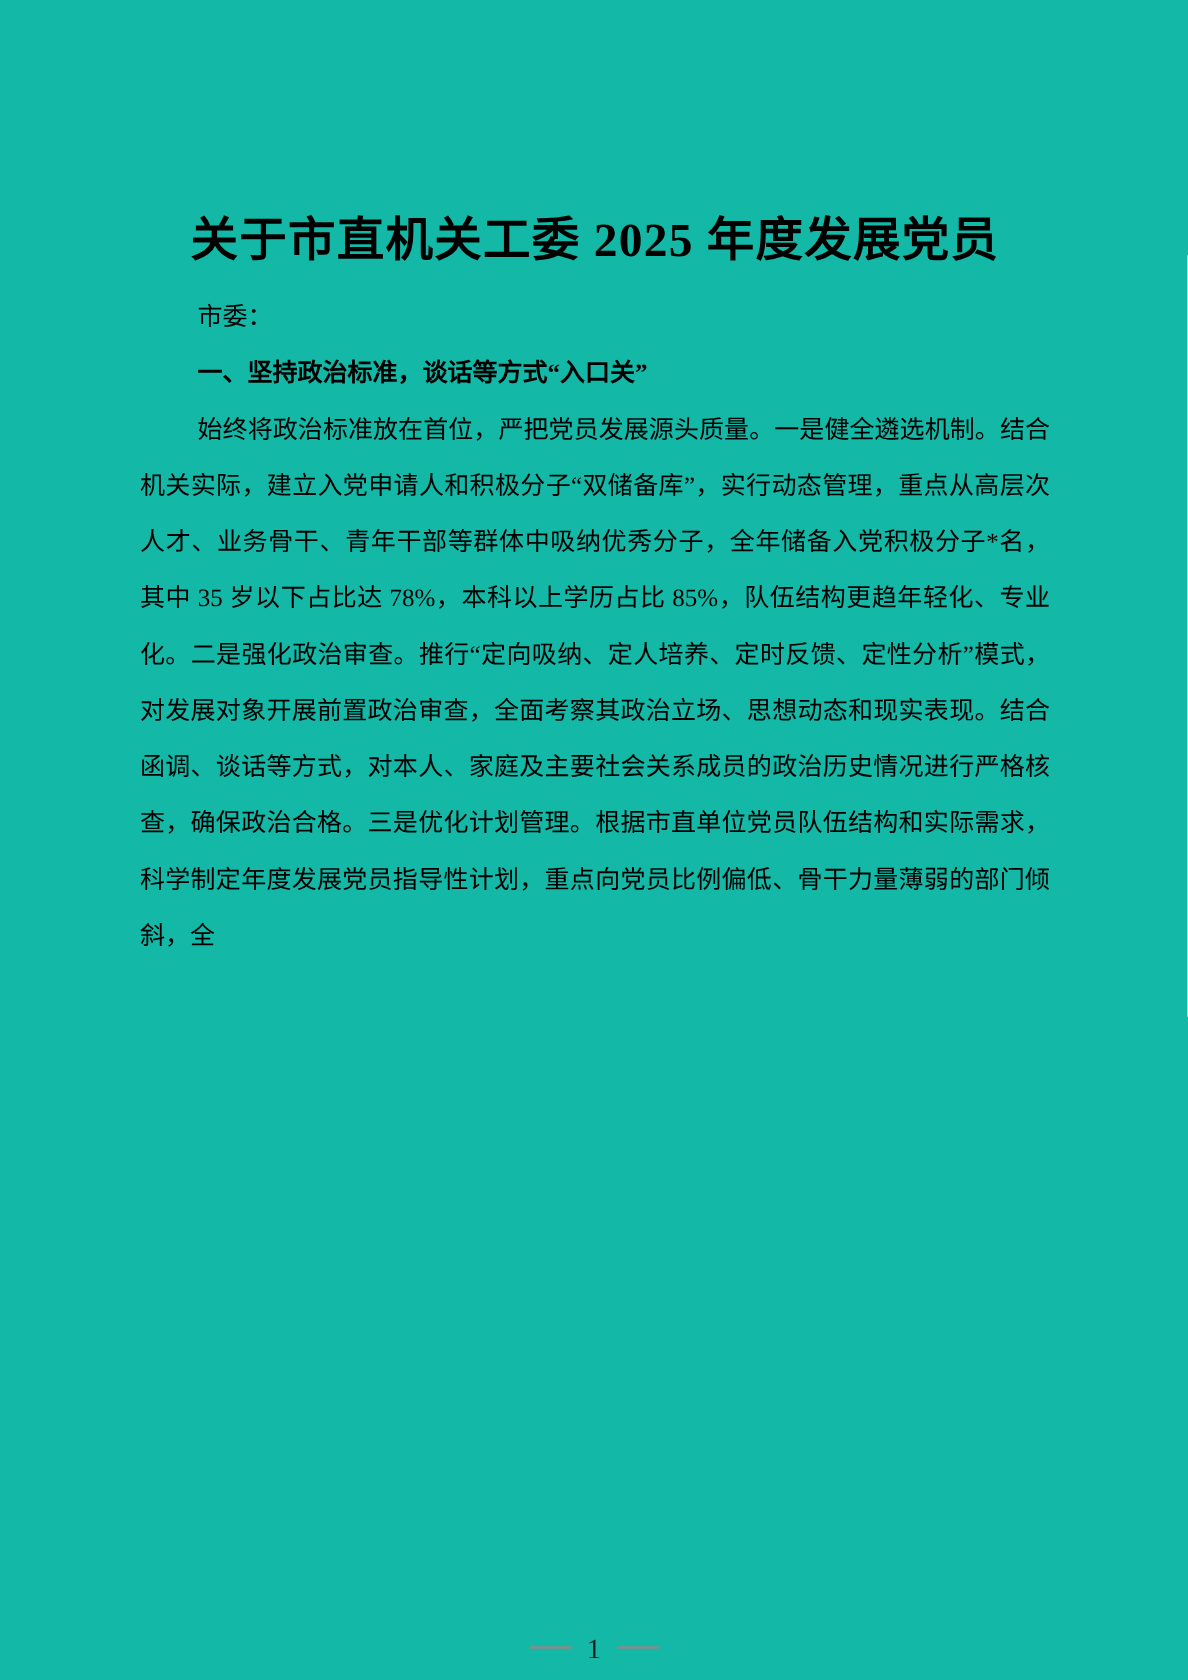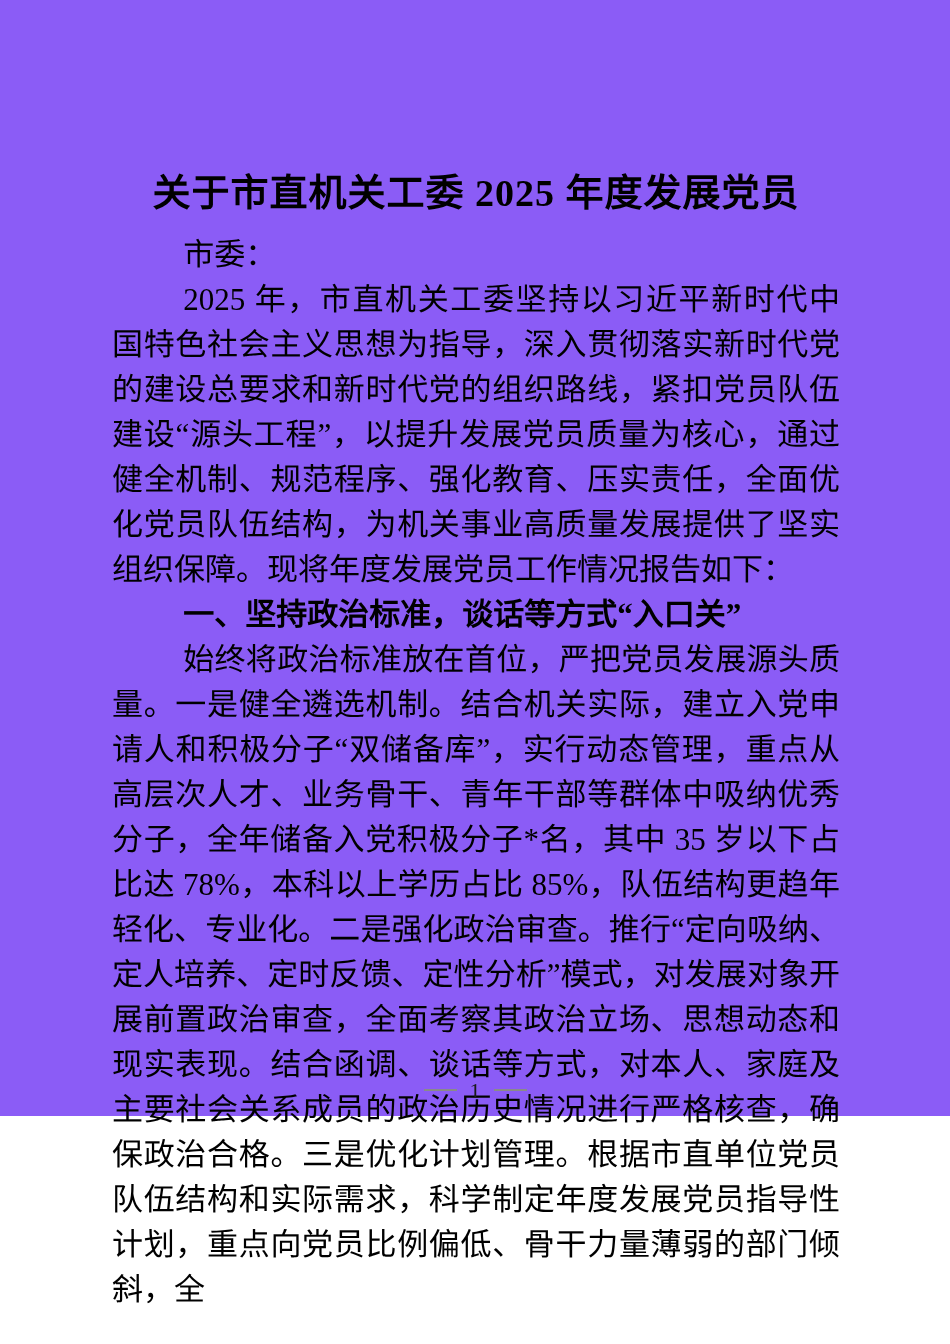--- a/index.html
+++ b/index.html
@@ -10,36 +10,36 @@
   body {
     width: 950px;
     height: 1344px;
     overflow: hidden;
     font-family: "Liberation Serif", serif;
     color: #000000;
   }
   .page {
     position: relative;
     width: 950px;
-    height: 1116px;
+    height: 1344px;
     box-sizing: border-box;
     padding: 166px 110px 16px 112px;
-    background: #8b5cf6;
+    background: #14b8a6;
   }
   .doc-title {
     margin: 0 0 12px 0;
     text-align: center;
     font-size: 38px;
     line-height: 54px;
     font-weight: bold;
     letter-spacing: 1px;
   }
   .title-line { display: block; }
   .doc-body {
-    font-size: 31px;
+    font-size: 20px;
     line-height: 45px;
     text-align: justify;
     text-justify: inter-character;
   }
   .doc-body p {
     margin: 0;
     padding: 0;
     text-indent: 2.3em;
   }
   .section-heading {
@@ -72,21 +72,20 @@
 <body>
 
 <div class="page">
 
   <h1 class="doc-title">
     <span class="title-line">关于市直机关工委 2025 年度发展党员</span>
   </h1>
 
   <div class="doc-body">
     <p class="salutation">市委：</p>
-    <p class="body-paragraph">2025 年，市直机关工委坚持以习近平新时代中国特色社会主义思想为指导，深入贯彻落实新时代党的建设总要求和新时代党的组织路线，紧扣党员队伍建设“源头工程”，以提升发展党员质量为核心，通过健全机制、规范程序、强化教育、压实责任，全面优化党员队伍结构，为机关事业高质量发展提供了坚实组织保障。现将年度发展党员工作情况报告如下：</p>
     <p class="section-heading">一、坚持政治标准，谈话等方式“入口关”</p>
     <p class="body-paragraph">始终将政治标准放在首位，严把党员发展源头质量。一是健全遴选机制。结合机关实际，建立入党申请人和积极分子“双储备库”，实行动态管理，重点从高层次人才、业务骨干、青年干部等群体中吸纳优秀分子，全年储备入党积极分子*名，其中 35 岁以下占比达 78%，本科以上学历占比 85%，队伍结构更趋年轻化、专业化。二是强化政治审查。推行“定向吸纳、定人培养、定时反馈、定性分析”模式，对发展对象开展前置政治审查，全面考察其政治立场、思想动态和现实表现。结合函调、谈话等方式，对本人、家庭及主要社会关系成员的政治历史情况进行严格核查，确保政治合格。三是优化计划管理。根据市直单位党员队伍结构和实际需求，科学制定年度发展党员指导性计划，重点向党员比例偏低、骨干力量薄弱的部门倾斜，全</p>
   </div>
 
   <div class="page-footer">
     <span class="footer-dash"></span><span class="page-num">1</span><span class="footer-dash"></span>
   </div>
 
 </div>
 

